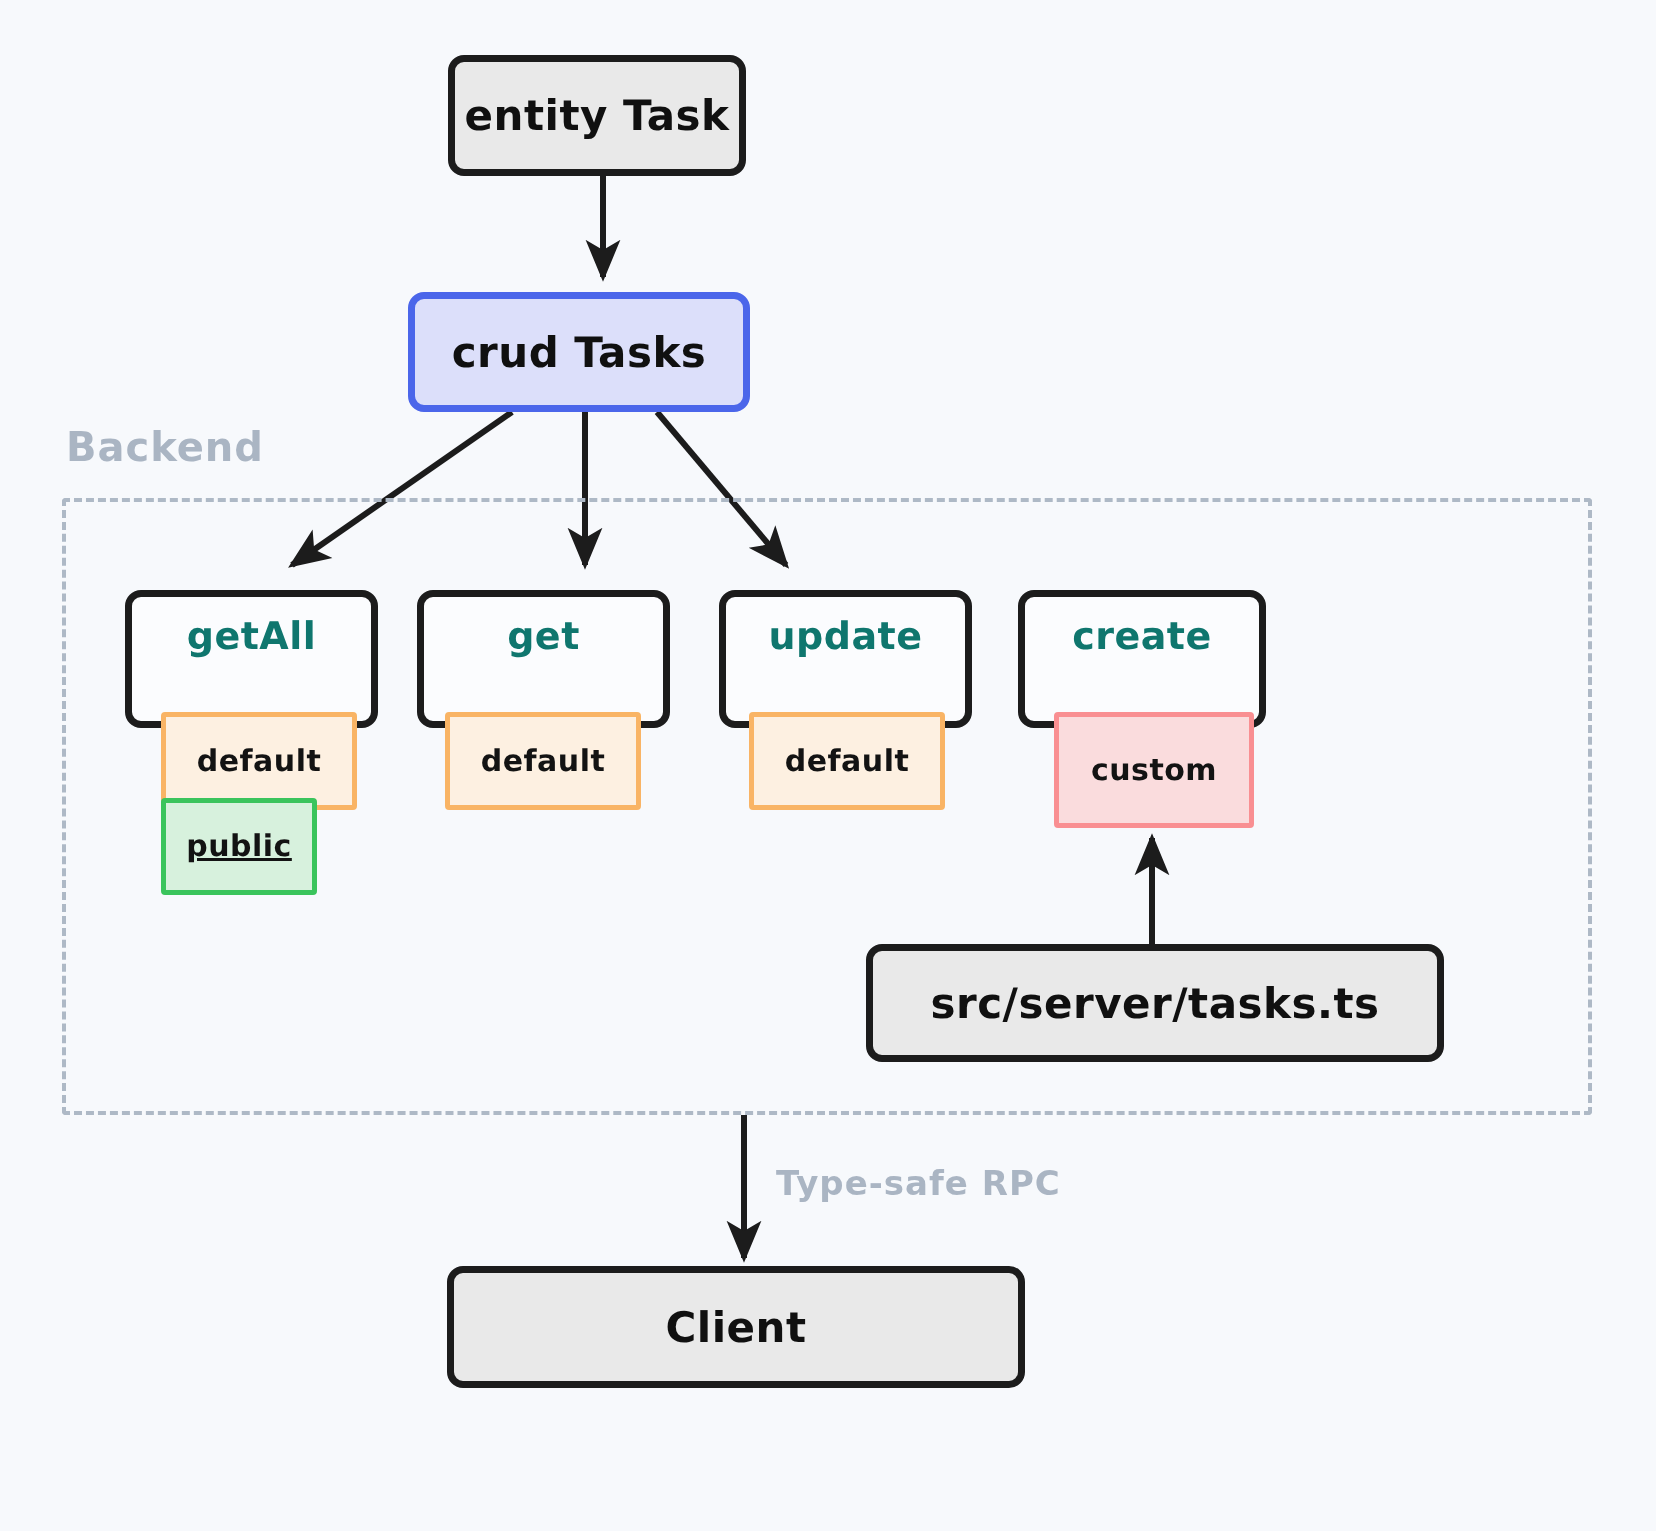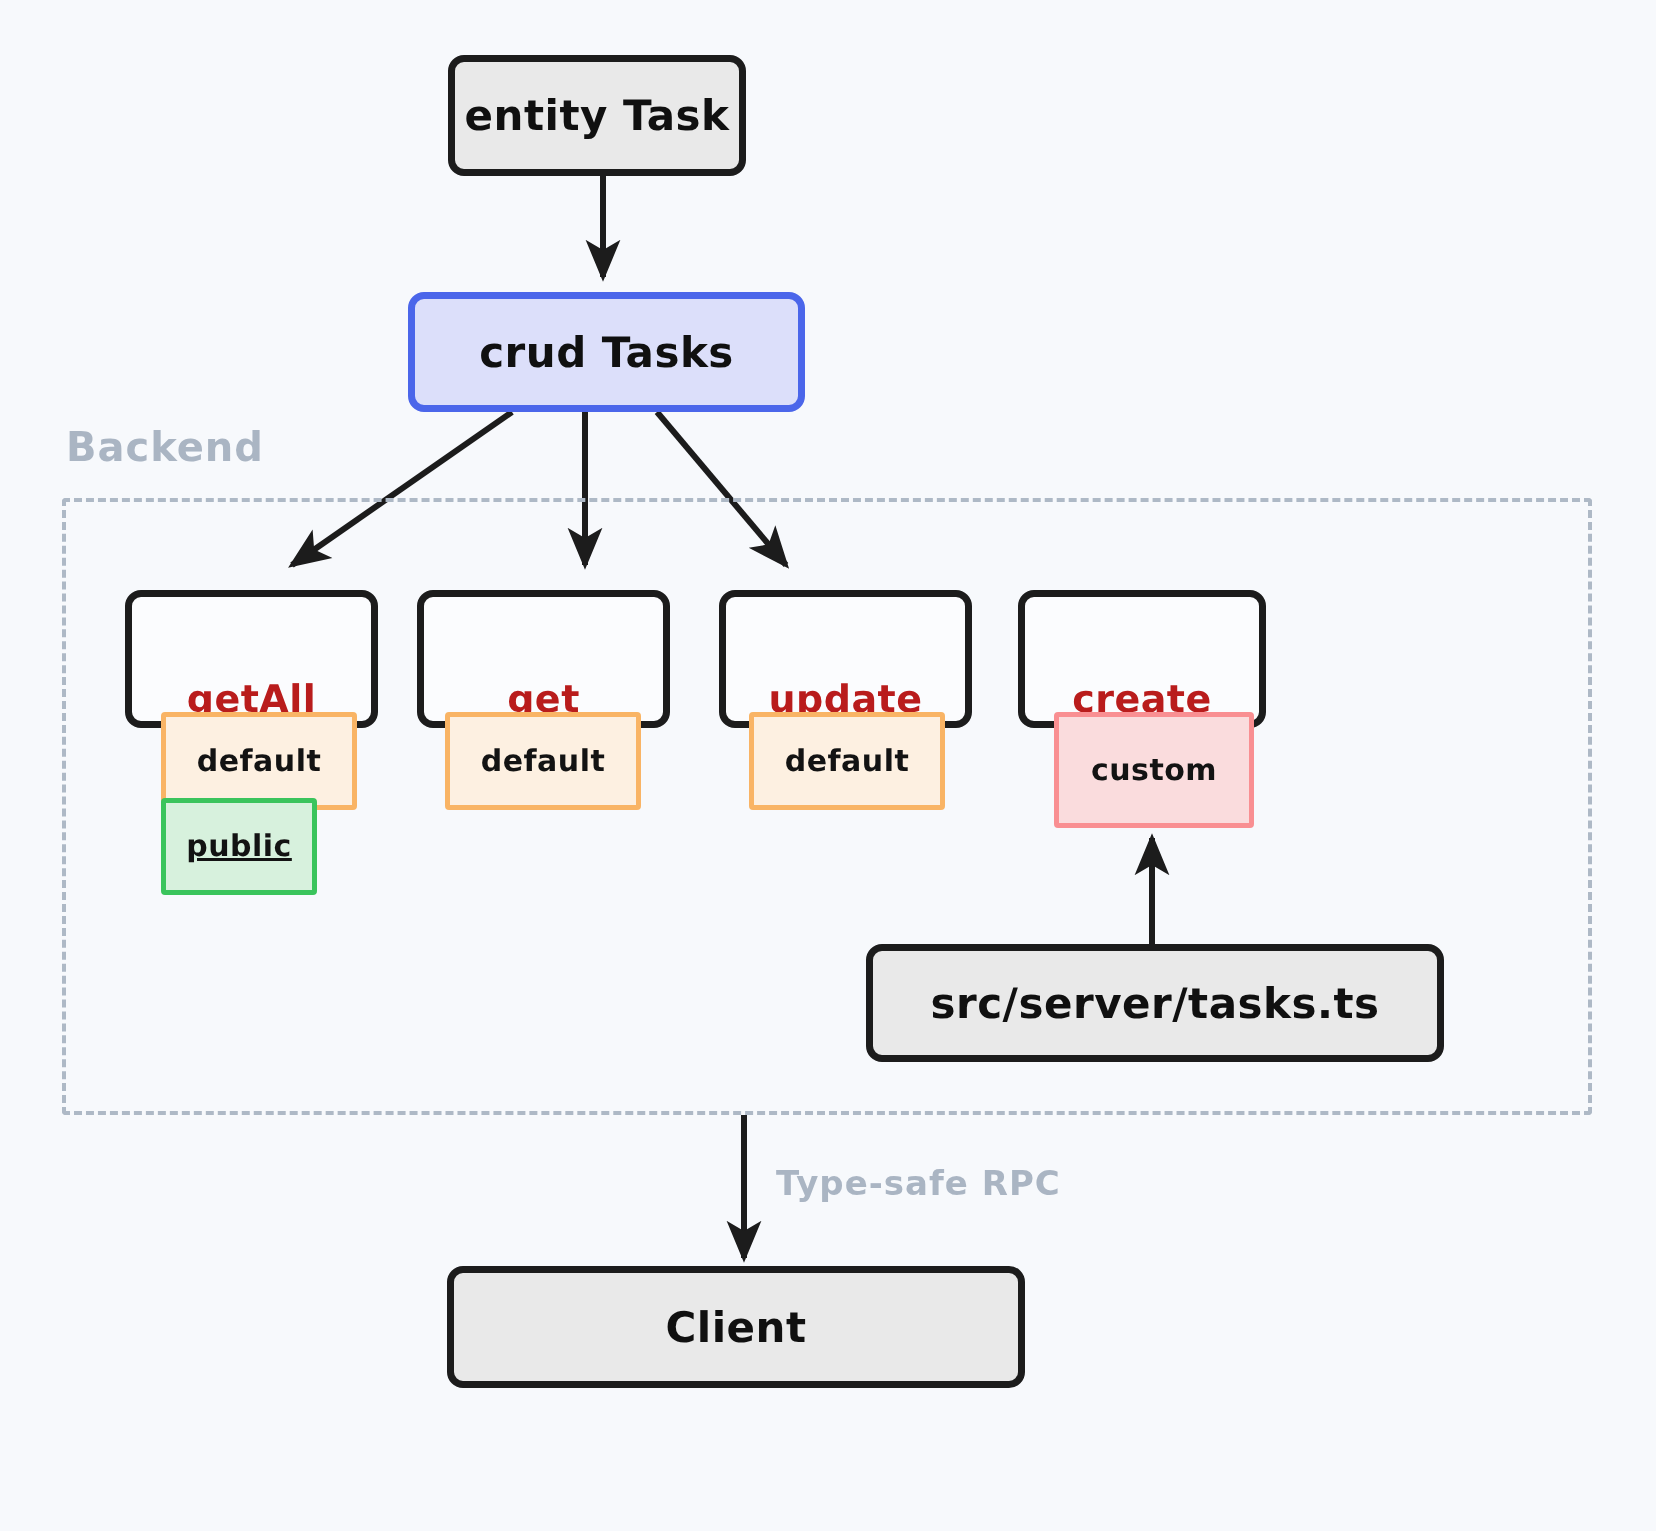--- a/index.html
+++ b/index.html
@@ -53,24 +53,24 @@
     border-radius: 16px;
     color: #101010;
     font-weight: 700;
   }
 
   
   .node-method {
     background: #fbfcfe;
     border: 7px solid #1c1c1c;
     border-radius: 16px;
-    color: #b91c1c;
-    font-weight: 700;
-    align-items: flex-end;
-    padding-top: 42px;
+    color: #0f766e;
+    font-weight: 700;
+    align-items: flex-start;
+    padding-top: 17px;
   }
 
   
   .badge {
     position: absolute;
     box-sizing: border-box;
     display: flex;
     align-items: center;
     justify-content: center;
     border-radius: 4px;
@@ -143,21 +143,21 @@
   </svg>
 
   <div class="group-box" style="left:62px; top:498px; width:1530px; height:617px;"></div>
 
   <div class="group-label" style="left:66px; top:424px; font-size:40px;">Backend</div>
 
   <div class="node node-gray" style="left:414px; top:55px; width:298px; height:121px; font-size:42px;margin-left:34px;">
     <span>entity Task</span>
   </div>
 
-  <div class="node node-blue" style="left:408px; top:292px; width:397px; height:120px; font-size:42px;align-items:center;">
+  <div class="node node-blue" style="left:408px; top:292px; width:342px; height:120px; font-size:42px;align-items:center;">
     <span>crud Tasks</span>
   </div>
 
   <div class="node node-method" style="left:125px; top:590px; width:253px; height:138px; font-size:38px;">
     <span>getAll</span>
   </div>
   <div class="badge badge-default" style="left:161px; top:712px; width:196px; height:98px; font-size:30px;">
     <span>default</span>
   </div>
   <div class="badge badge-public" style="left:161px; top:798px; width:156px; height:97px; font-size:30px;text-decoration:underline;">

